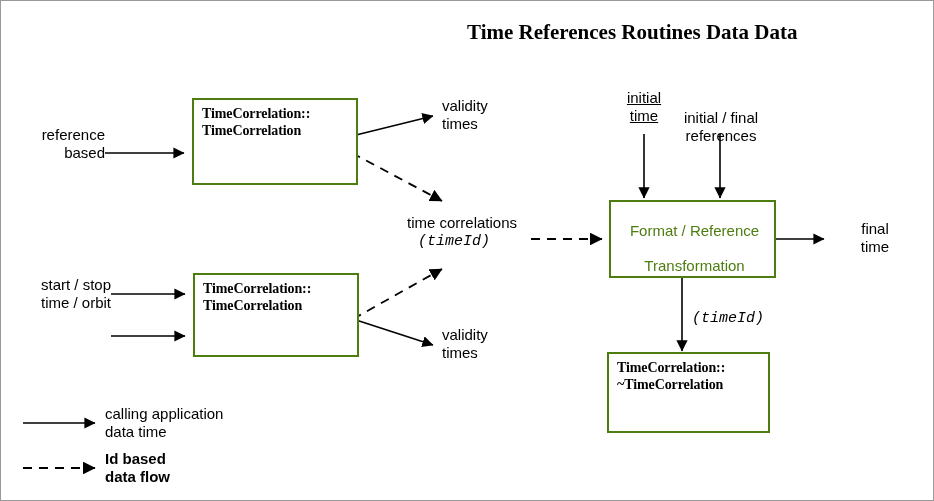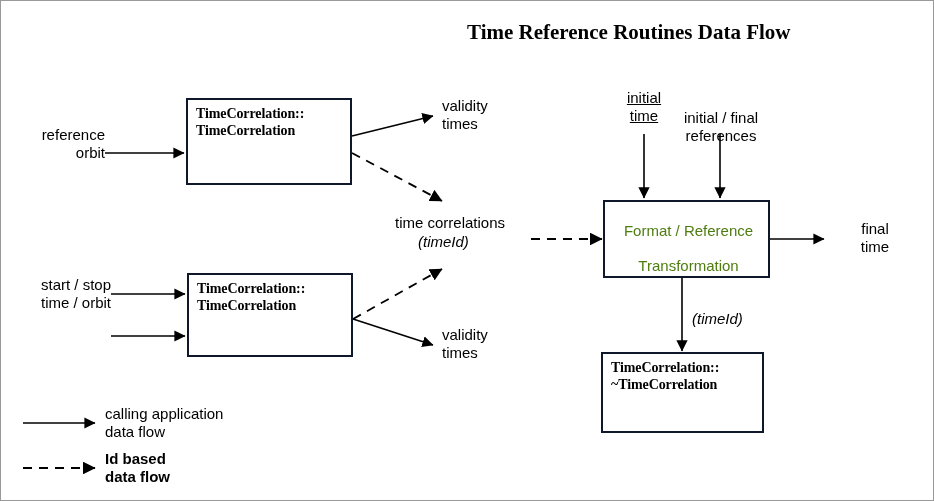--- a/index.html
+++ b/index.html
@@ -48,48 +48,49 @@
     font-family: "Liberation Serif", serif;
     font-weight: bold;
     font-size: 14px;
     color: #000000;
     line-height: 17px;
     white-space: pre-line;
     letter-spacing: -0.1px;
   }
   .ital {
     position: absolute;
-    font-family: Liberation Sans, sans-serif;
+    font-family: Liberation Mono, monospace;
     font-style: italic;
     font-size: 15px;
     color: #000000;
     white-space: nowrap;
   }
   .node-box {
     position: absolute;
-    border: 2px solid #0f172a;
+    border: 2px solid #4d7c0f;
     background: #ffffff;
     box-sizing: border-box;
+    margin-left: 6px;
   }
   .fmt-text {
     position: absolute;
     font-family: Liberation Sans, sans-serif;
     font-size: 15px;
     color: #4d7c0f;
     line-height: 19px;
     text-align: center;
     white-space: pre-line;
   }
 </style>
 </head>
 <body>
 
 <div id="page">
 
-  <div class="title" style="left:466px; top:19px;">Time Reference Routines Data Flow</div>
+  <div class="title" style="left:466px; top:19px;">Time References Routines Data Data</div>
 
   <svg id="svg-layer" viewBox="0 0 934 501" xmlns="http://www.w3.org/2000/svg">
     <defs>
       <marker id="arrowSolid" viewBox="0 0 10 10" refX="9.5" refY="5" markerWidth="7" markerHeight="7" orient="auto-start-reverse">
         <path d="M 0 0 L 10 5 L 0 10 z" fill="#000000"></path>
       </marker>
       <marker id="arrowDash" viewBox="0 0 10 10" refX="9.5" refY="5" markerWidth="7" markerHeight="7" orient="auto-start-reverse">
         <path d="M 0 0 L 10 5 L 0 10 z" fill="#000000"></path>
       </marker>
     </defs>
@@ -137,26 +138,26 @@
     <div class="fmt-text" style="left:0px; top:19px; width:167px;">Format / Reference</div>
     <div class="fmt-text" style="left:0px; top:54px; width:167px;">Transformation</div>
   </div>
 
   <div class="node-box" style="left:600px; top:351px; width:163px; height:81px;">
     <div class="boxtext" style="left:8px; top:5px;">TimeCorrelation::</div>
     <div class="boxtext" style="left:8px; top:22px;">~TimeCorrelation</div>
   </div>
 
   <div class="lbl right" style="left:8px; top:125px; width:96px;">reference
-orbit</div>
+based</div>
 
   <div class="lbl left" style="left:441px; top:96px; width:110px;">validity
 times</div>
 
-  <div class="lbl left" style="left:394px; top:213px; width:150px;">time correlations</div>
+  <div class="lbl left" style="left:406px; top:213px; width:150px;">time correlations</div>
   <div class="ital" style="left:417px; top:232px;">(timeId)</div>
 
   <div class="lbl right" style="left:8px; top:275px; width:102px;">start / stop
 time / orbit</div>
 
 
   <div class="lbl left" style="left:441px; top:325px; width:110px;">validity
 times</div>
 
   <div class="lbl center" style="left:598px; top:88px; width:90px;text-decoration:underline;">initial
@@ -164,18 +165,18 @@
 
   <div class="lbl center" style="left:668px; top:88px; width:104px;margin-top:20px;">initial / final
 references</div>
 
   <div class="lbl left" style="left:829px; top:219px; width:90px;text-align:center;">final
 time</div>
 
   <div class="ital" style="left:691px; top:309px;">(timeId)</div>
 
   <div class="lbl left" style="left:104px; top:404px; width:210px;">calling application
-data flow</div>
+data time</div>
 
   <div class="lbl left" style="left:104px; top:449px; width:210px;font-weight:bold;">Id based
 data flow</div>
 
 </div>
 
 </body></html>

